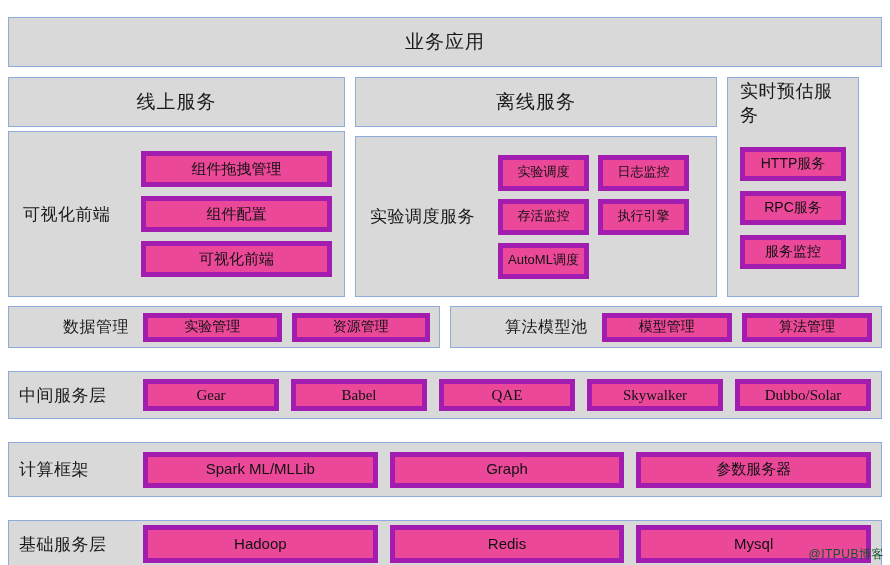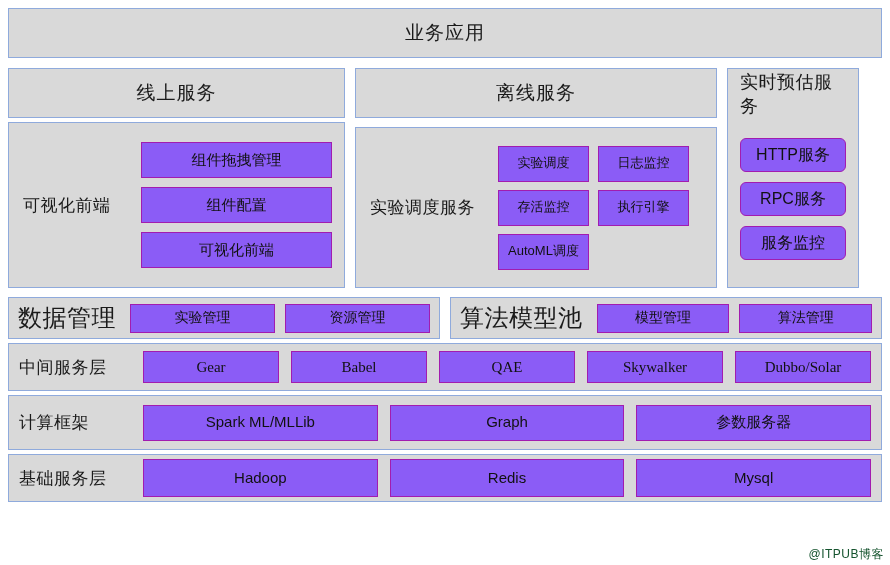--- a/index.html
+++ b/index.html
@@ -15,35 +15,35 @@
     overflow: hidden;
     position: relative;
   }
 
   #diagram {
     position: absolute;
     left: 0; top: 0;
     width: 890px;
     height: 565px;
     box-sizing: border-box;
-    padding: 8px 8px 0 8px;
+    padding: 17px 8px 0 8px;
   }
 
   
   .panel {
     background: #d9d9d9;
     border: 1px solid #8faadc;
     box-sizing: border-box;
     position: relative;
   }
 
   
   .chip {
-    background: #8b5cf6;
-    border: 1px solid #a21caf;
+    background: #ec4899;
+    border: 5px solid #a21caf;
     box-sizing: border-box;
     display: flex;
     align-items: center;
     justify-content: center;
     text-align: center;
     font-size: 15px;
     line-height: 1.1;
     color: #111111;
     white-space: nowrap;
   }
@@ -132,48 +132,49 @@
     flex: none;
   }
   .rt-stack {
     flex: 1 1 auto;
     display: flex;
     flex-direction: column;
     justify-content: center;
     gap: 10px;
     padding-bottom: 8px;
   }
-  .rt-stack .chip { height: 34px; font-size: 16px; border-radius: 6px; }
+  .rt-stack .chip { height: 34px; font-size: 14px; }
 
   
   .row-pair {
     margin-top: 9px;
     display: flex;
     gap: 10px;
     height: 42px;
   }
   .pair-box {
     flex: 1 1 0;
     display: flex;
     align-items: center;
     padding: 0 9px;
     gap: 10px;
   }
   .pair-box .pair-label {
-    font-size: 24px;
+    font-size: 16px;
     white-space: nowrap;
     flex: none;
     letter-spacing: 0.5px;
     margin-right: 4px;
+    margin-left: 45px;
   }
   .pair-box .chip { flex: 1 1 0; height: 29px; font-size: 14px; }
 
   
   .layer {
-    margin-top: 4px;
+    margin-top: 23px;
     display: flex;
     align-items: center;
     padding: 0 10px;
     gap: 12px;
   }
   .layer .layer-label {
     font-size: 17px;
     white-space: nowrap;
     flex: none;
     width: 112px;

